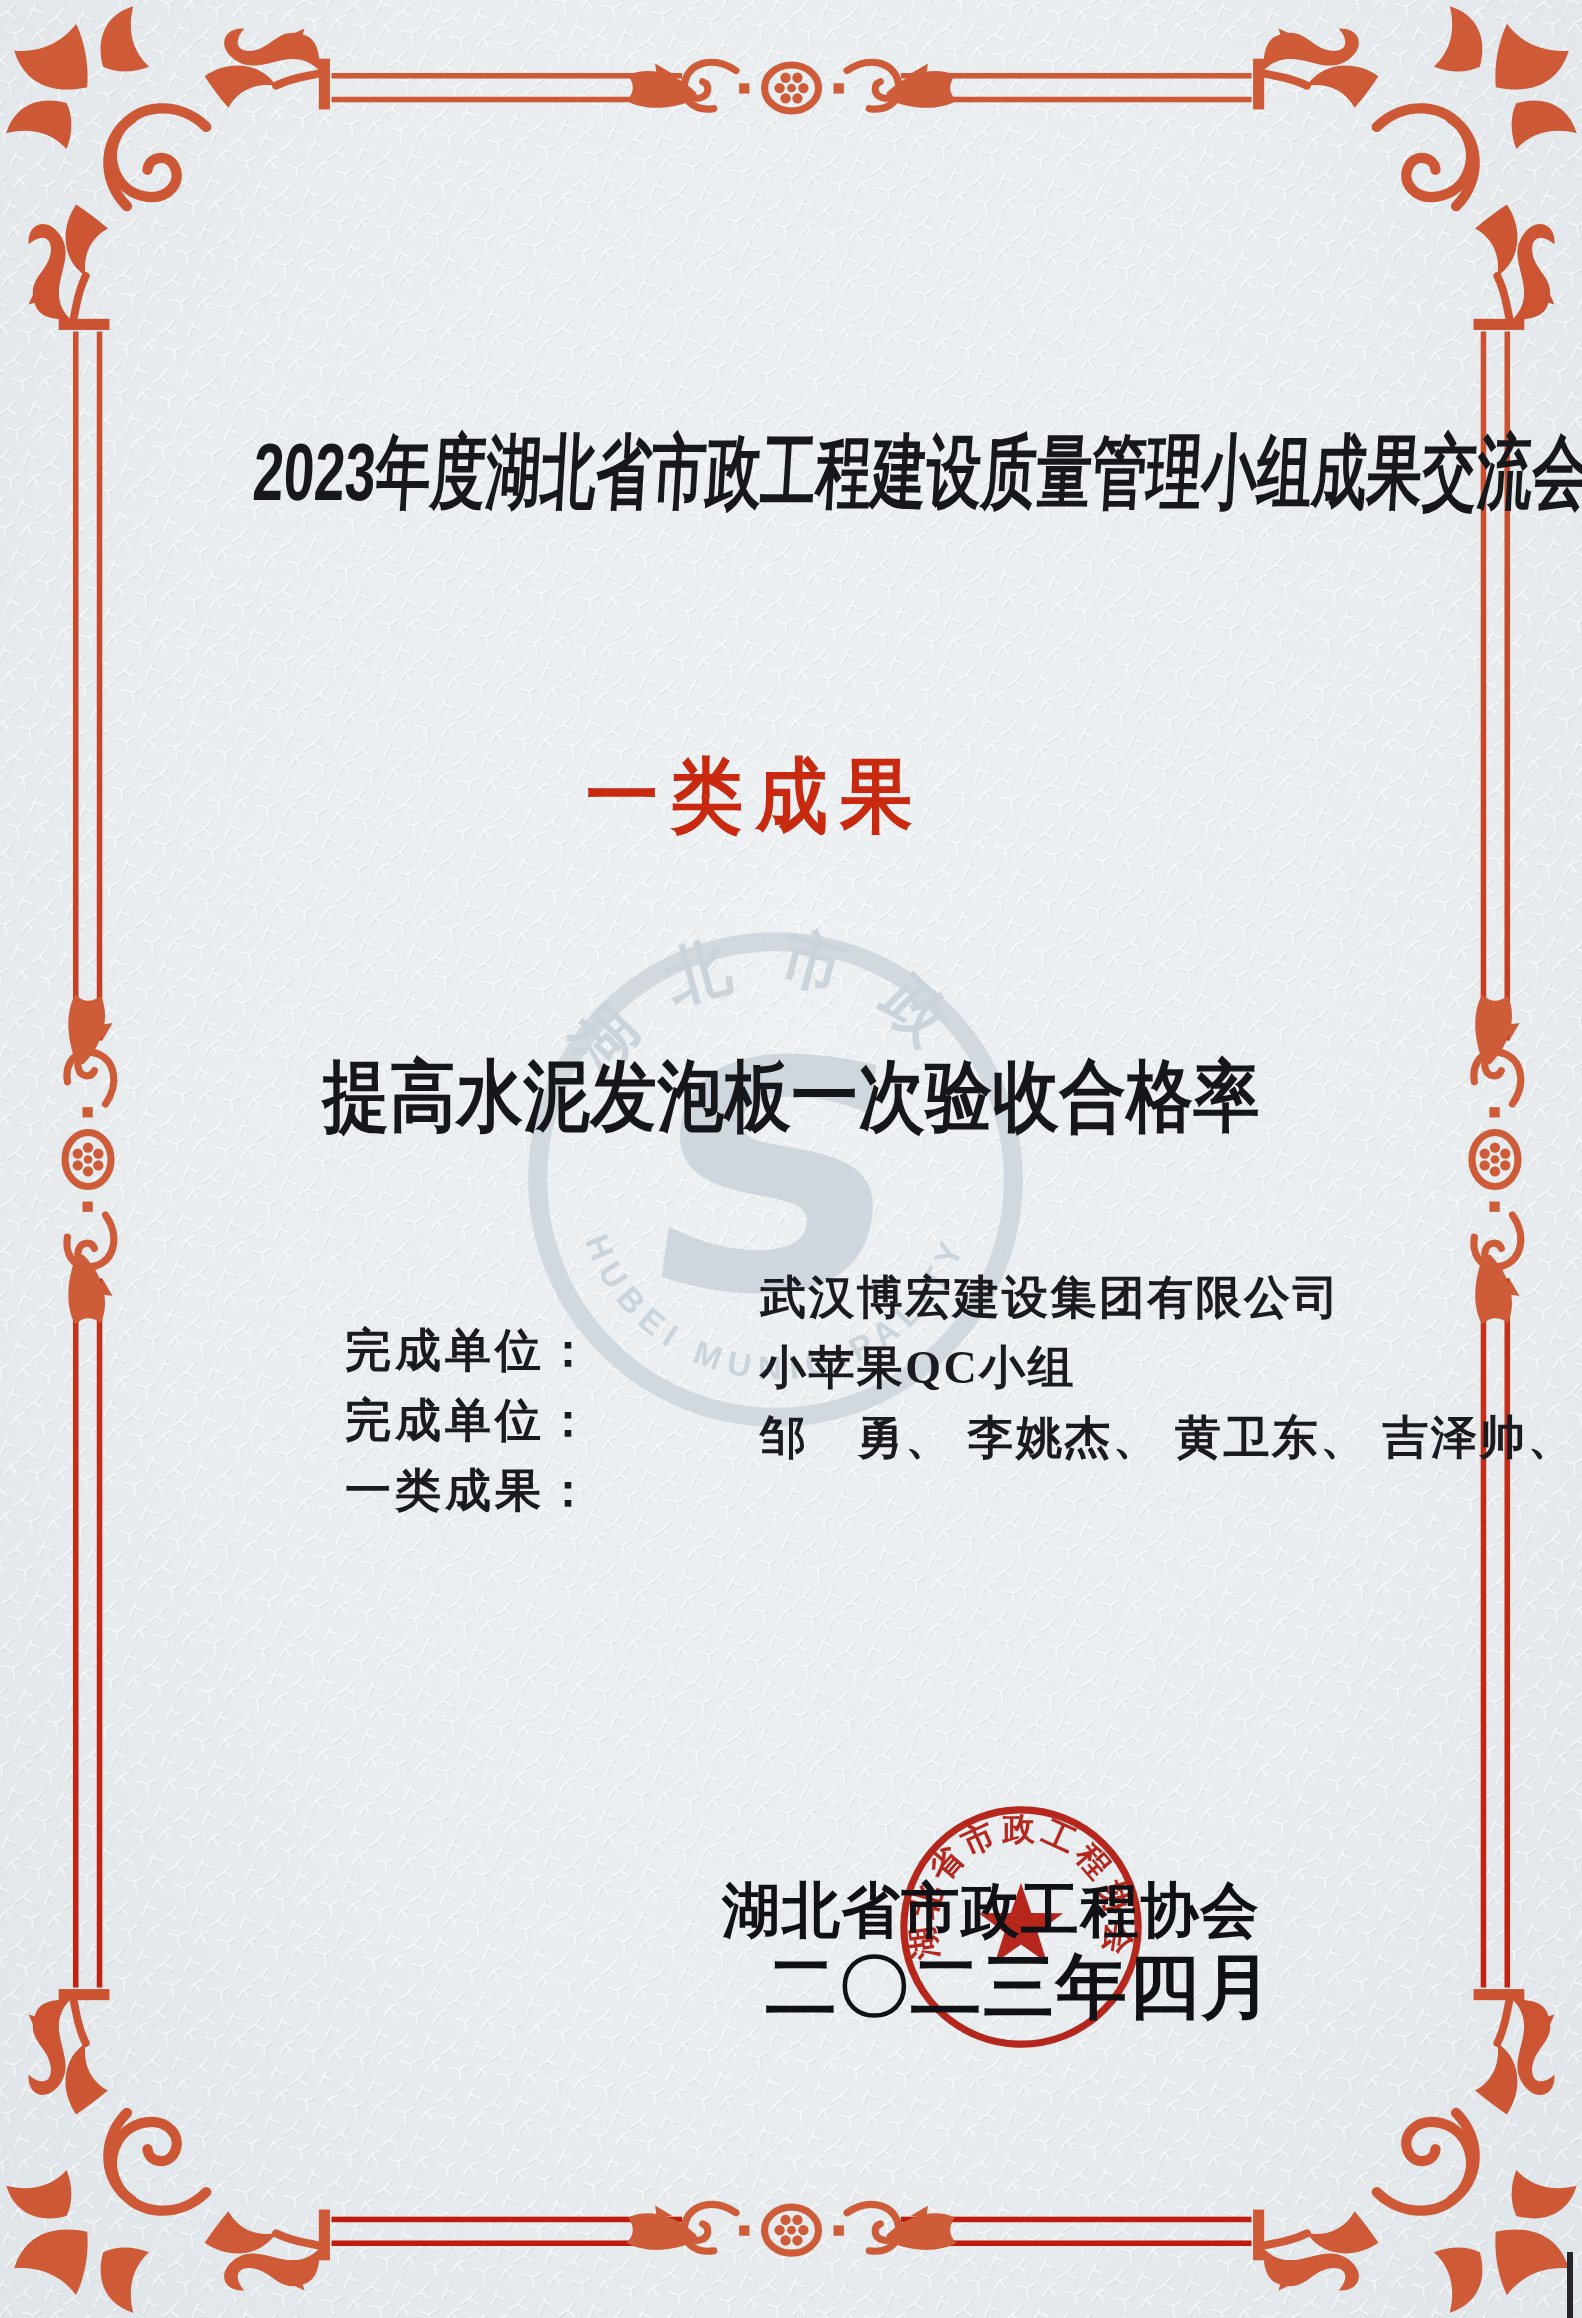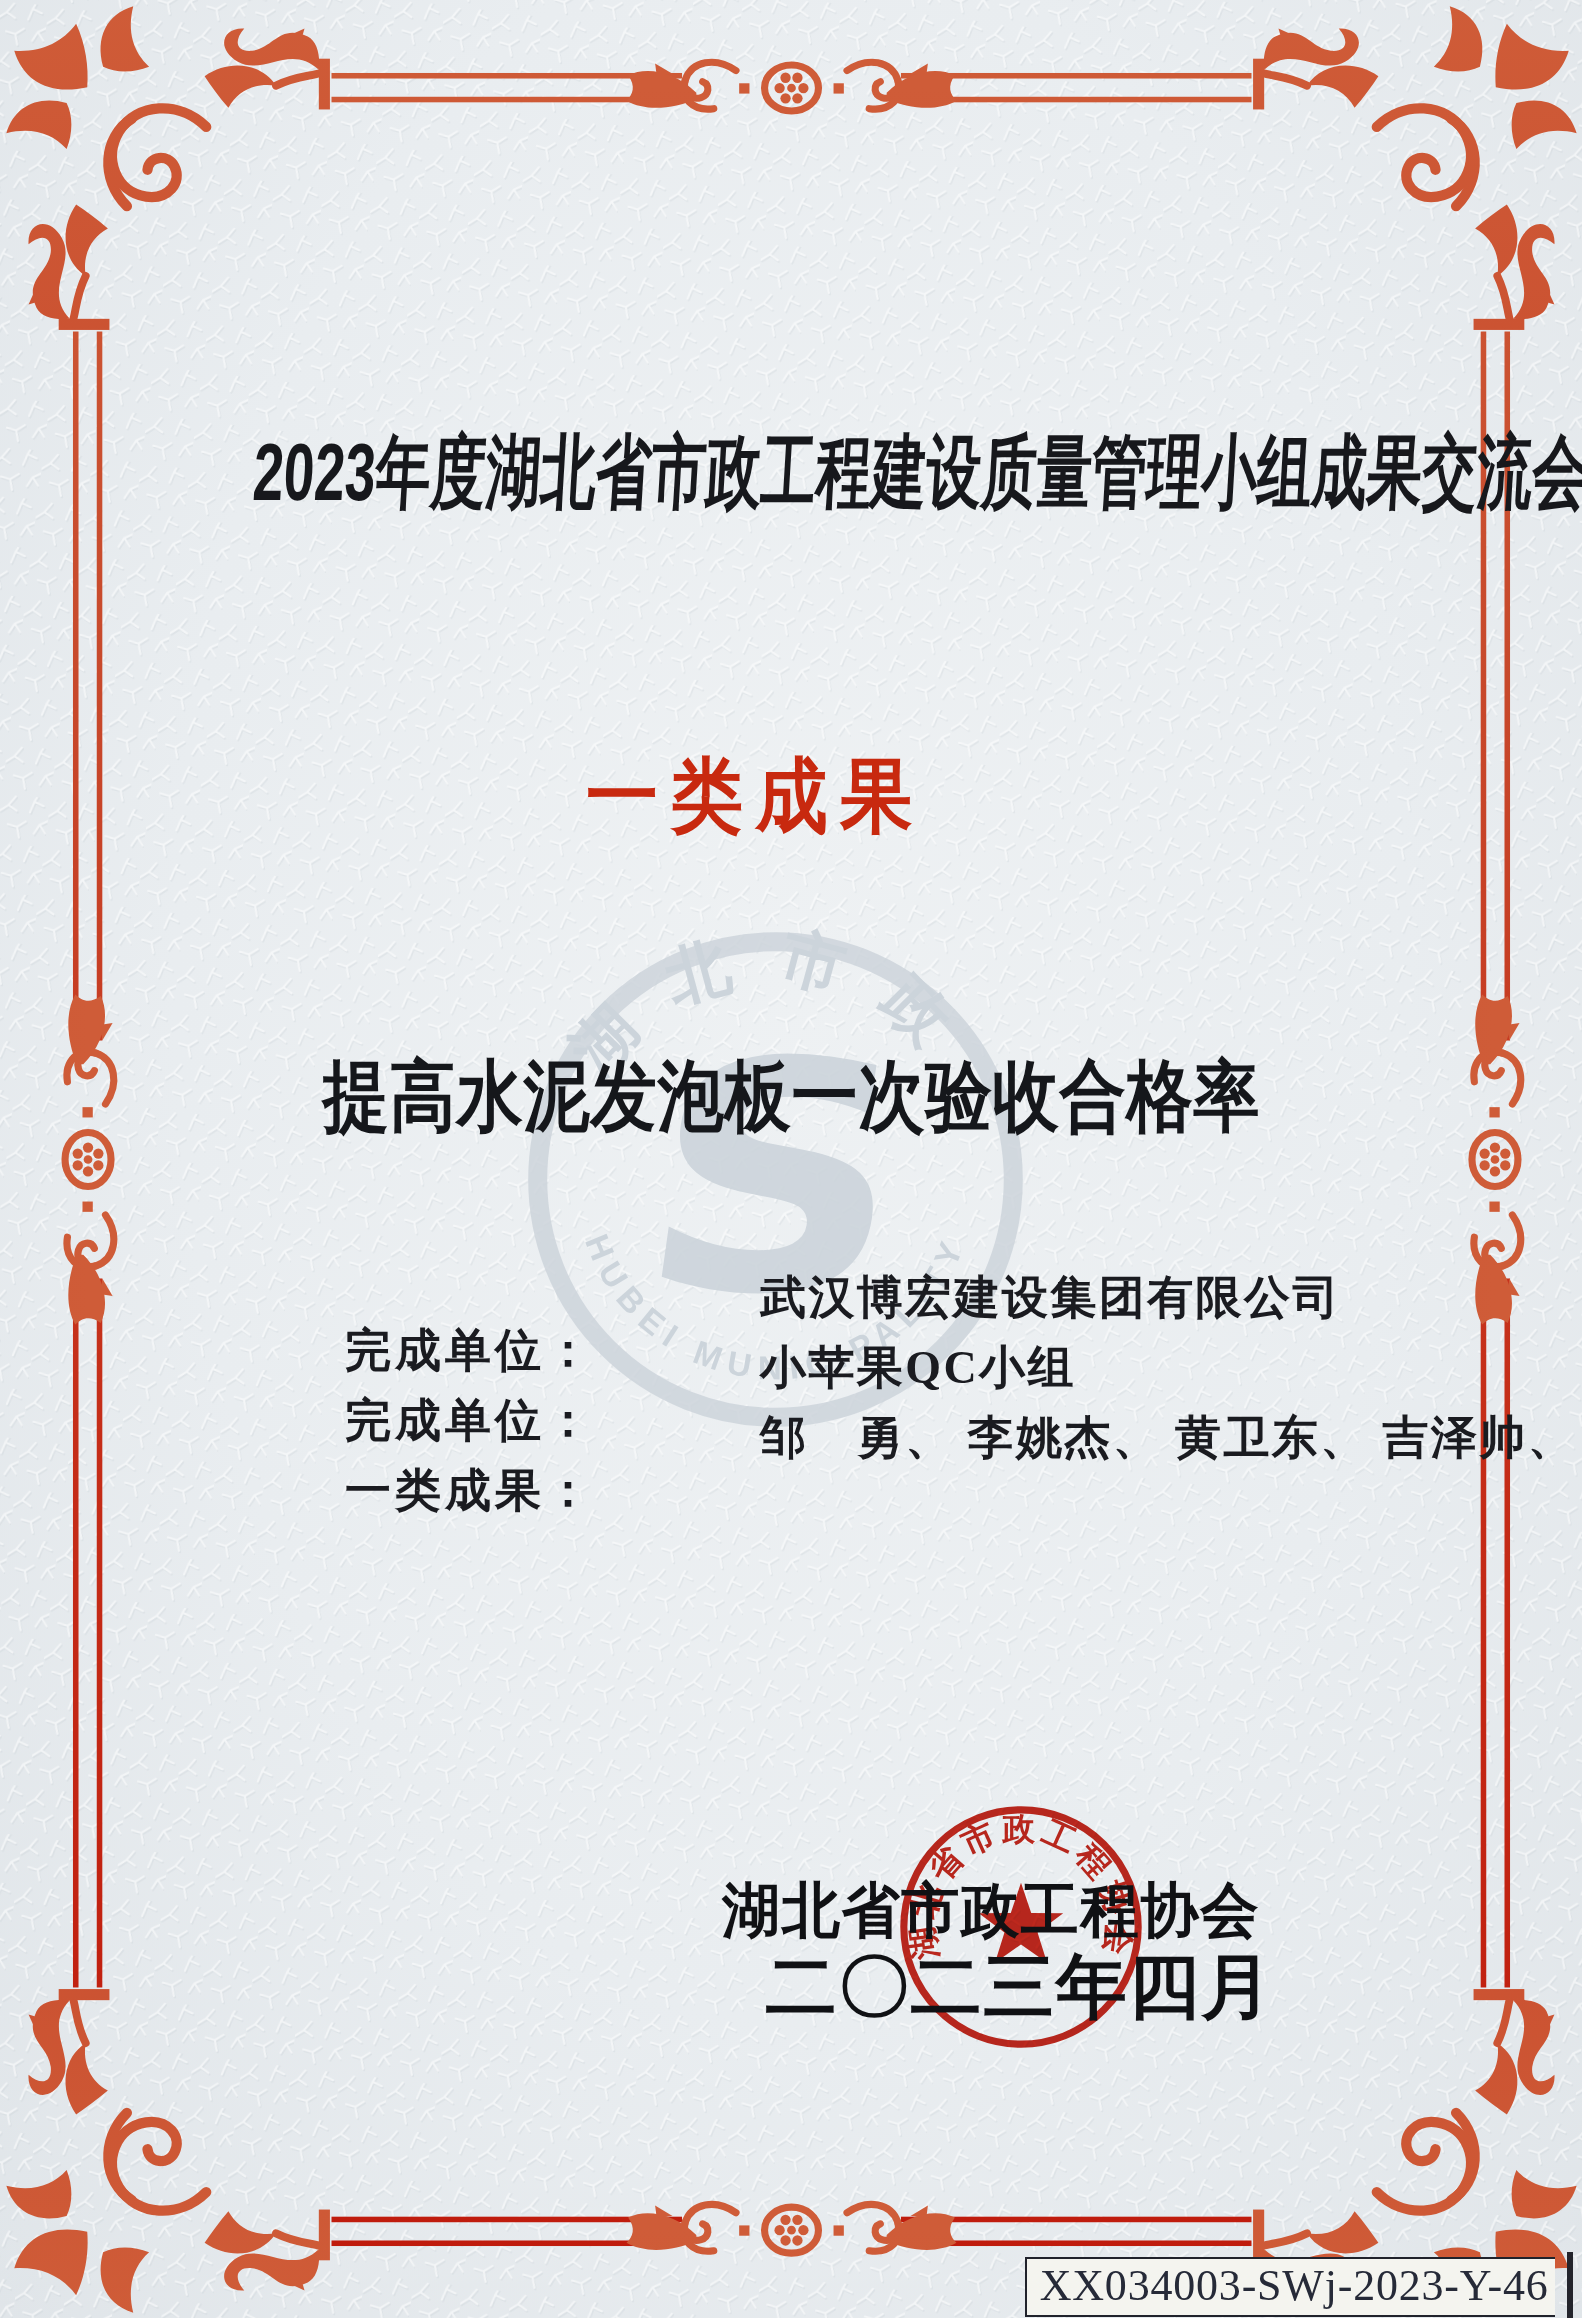--- a/index.html
+++ b/index.html
@@ -210,19 +210,16 @@
       <span class="info-label">完成单位：</span><span class="abs val-pos info-value">小苹果QC小组</span>
     </div>
     <div class="abs info-row row3">
       <span class="info-label">一类成果：</span><span class="abs val-pos info-value">邹　勇、 李姚杰、 黄卫东、 吉泽帅、 付志雄</span>
     </div>
 
     <div class="abs issuer-line">湖北省市政工程协会</div>
     <div class="abs date-line">二〇二三年四月</div>
   </div>
 
-  <div id="sticker" class="abs">
-    <span>XX034003-SWj-2023-Y-46</span>
-  </div>
   <div id="photo-edge" class="abs"></div>
 
 </div>
 
 
 </body></html>

